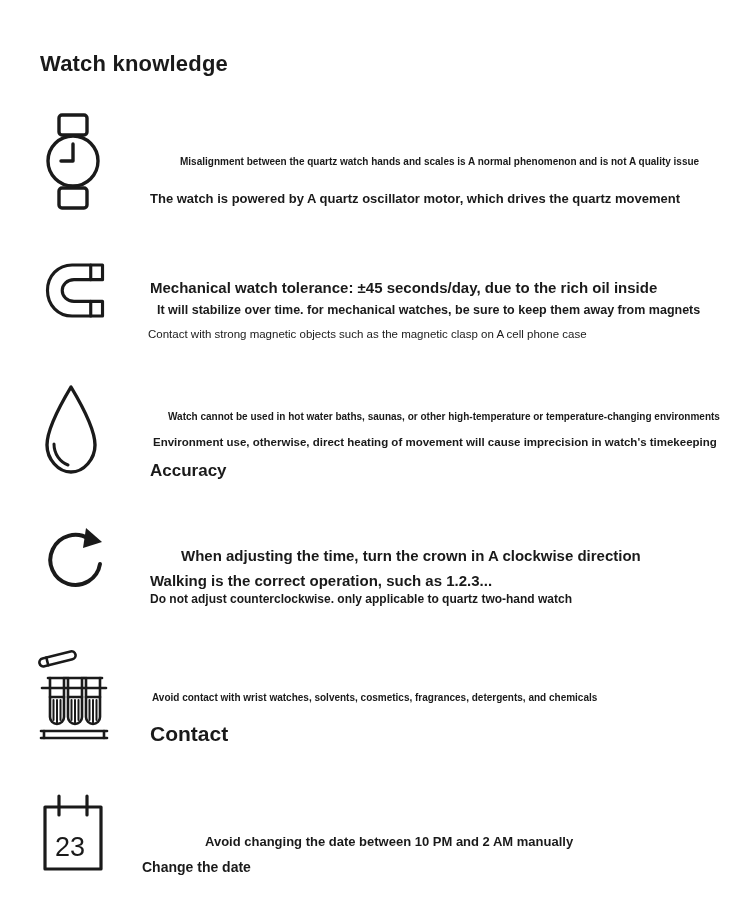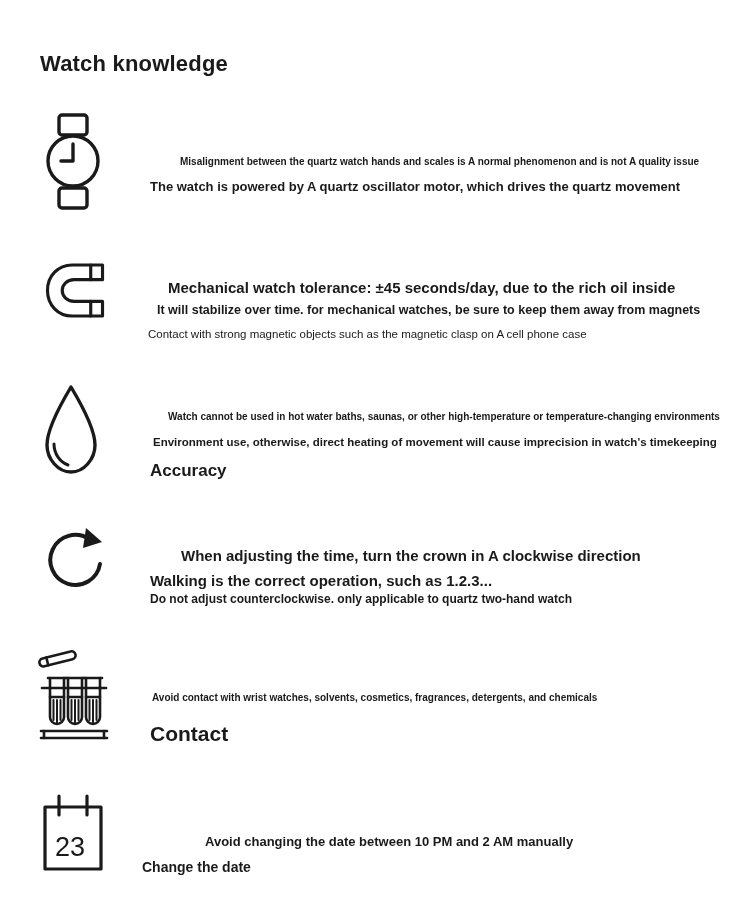--- a/index.html
+++ b/index.html
@@ -18,23 +18,23 @@
   .icon-watch  { left: 45px; top: 113px; width: 56px; height: 97px; }
   .icon-magnet { left: 44px; top: 262px; width: 62px; height: 57px; }
   .icon-drop   { left: 42px; top: 383px; width: 58px; height: 93px; }
   .icon-arrow  { left: 45px; top: 522px; width: 60px; height: 68px; }
   .icon-chem   { left: 38px; top: 648px; width: 72px; height: 97px; }
   .icon-cal    { left: 42px; top: 792px; width: 62px; height: 80px; }
 
   .t { position: absolute; white-space: nowrap; line-height: 1.25; color: #1a1a1a; }
 
   .s1l1 { left: 164px; top: 146px; font-size: 10px;   font-weight: 700; padding-left: 16px; }
-  .s1l2 { left: 150px; top: 166px; font-size: 13px;   font-weight: 700; }
+  .s1l2 { left: 150px; top: 178px; font-size: 13px;   font-weight: 700; }
 
-  .s2l1 { left: 150px; top: 264px; font-size: 15px;   font-weight: 700; margin-left: 18px; }
+  .s2l1 { left: 150px; top: 264px; font-size: 15px;   font-weight: 700; }
   .s2l2 { left: 157px; top: 290px; font-size: 12.5px; font-weight: 700; }
   .s2l3 { left: 148px; top: 315px; font-size: 11.5px; font-weight: 400; }
 
   .s3l1 { left: 140px; top: 401px; font-size: 10px;   font-weight: 700; margin-left: 28px; }
   .s3l2 { left: 153px; top: 423px; font-size: 11.5px; font-weight: 700; }
   .s3l3 { left: 150px; top: 443px; font-size: 17px;   font-weight: 700; }
 
   .s4l1 { left: 181px; top: 532px; font-size: 15px;   font-weight: 700; }
   .s4l2 { left: 150px; top: 557px; font-size: 15px;   font-weight: 700; }
   .s4l3 { left: 150px; top: 580px; font-size: 12px;   font-weight: 700; }

